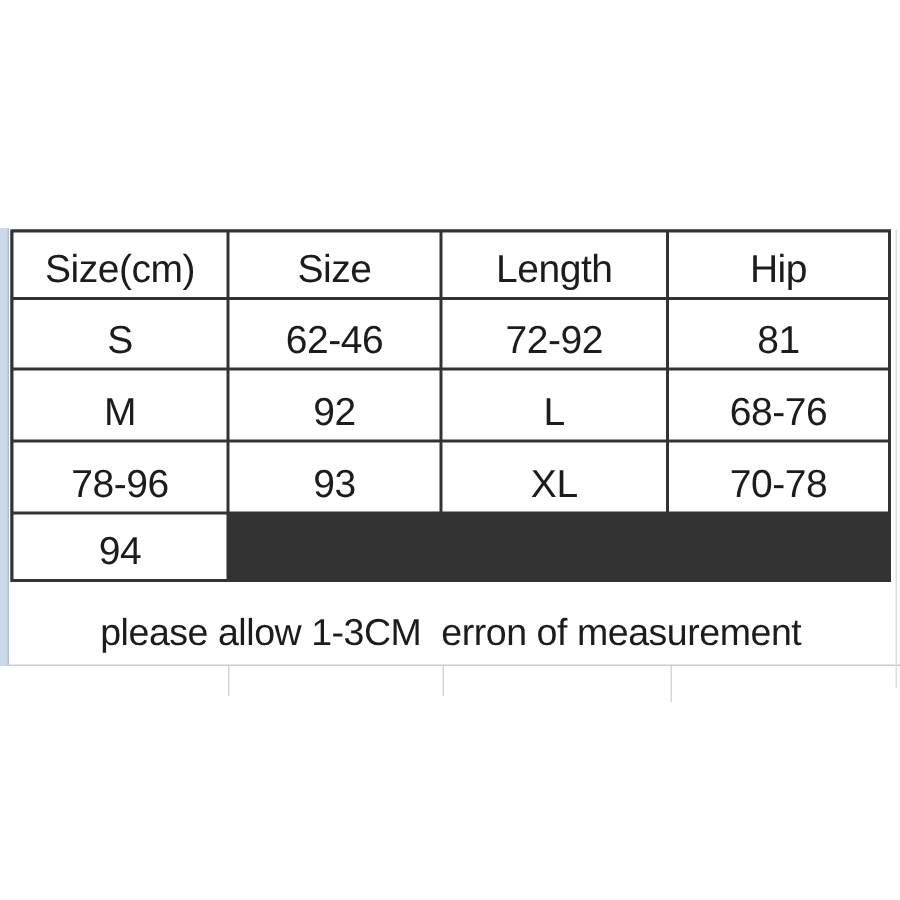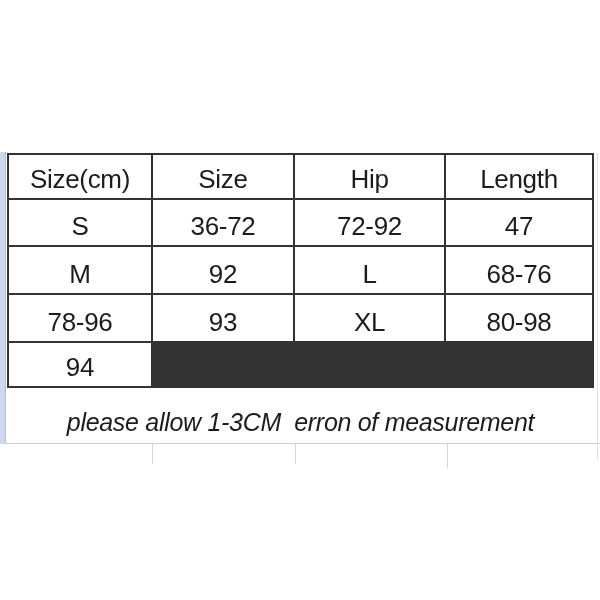--- a/index.html
+++ b/index.html
@@ -61,59 +61,58 @@
     height: 52px;
     display: flex;
     align-items: flex-end;
     justify-content: center;
     padding-bottom: 5px;
     box-sizing: border-box;
     font-size: 25px;
     letter-spacing: -0.3px;
     white-space: pre;
     color: #1c1c1c;
-    font-style: italic;
   }
   
   .gridline { position: absolute; background: #cccccc; }
   .gl-bottom { left: 4px;  top: 443px; width: 596px; height: 1px; }
   .gl-stub-1 { left: 152px; top: 443px; width: 1px; height: 21px; background: #d6d6d6; }
   .gl-stub-2 { left: 295px; top: 443px; width: 1px; height: 21px; background: #d6d6d6; }
   .gl-stub-3 { left: 447px; top: 443px; width: 1px; height: 25px; background: #d6d6d6; }
   .gl-right  { left: 597px; top: 153px; width: 1px; height: 306px; background: #dedede; }
 </style>
 </head>
 <body>
 
 <div class="canvas">
 
   <div class="edge-strip"></div>
 
   <div class="size-table">
 
     <div class="cell head">Size(cm)</div>
     <div class="cell head">Size</div>
+    <div class="cell head">Length</div>
     <div class="cell head">Hip</div>
-    <div class="cell head">Length</div>
 
     <div class="cell">S</div>
-    <div class="cell">36-72</div>
+    <div class="cell">62-46</div>
     <div class="cell">72-92</div>
-    <div class="cell">47</div>
+    <div class="cell">81</div>
 
     <div class="cell">M</div>
     <div class="cell">92</div>
 
     <div class="cell">L</div>
     <div class="cell">68-76</div>
     <div class="cell">78-96</div>
     <div class="cell">93</div>
 
     <div class="cell">XL</div>
-    <div class="cell">80-98</div>
+    <div class="cell">70-78</div>
     <div class="cell">94</div>
   </div>
 
   <div class="note-row">please allow 1-3CM  erron of measurement</div>
 
   <div class="gridline gl-bottom"></div>
   <div class="gridline gl-stub-1"></div>
   <div class="gridline gl-stub-2"></div>
   <div class="gridline gl-stub-3"></div>
   <div class="gridline gl-right"></div>

